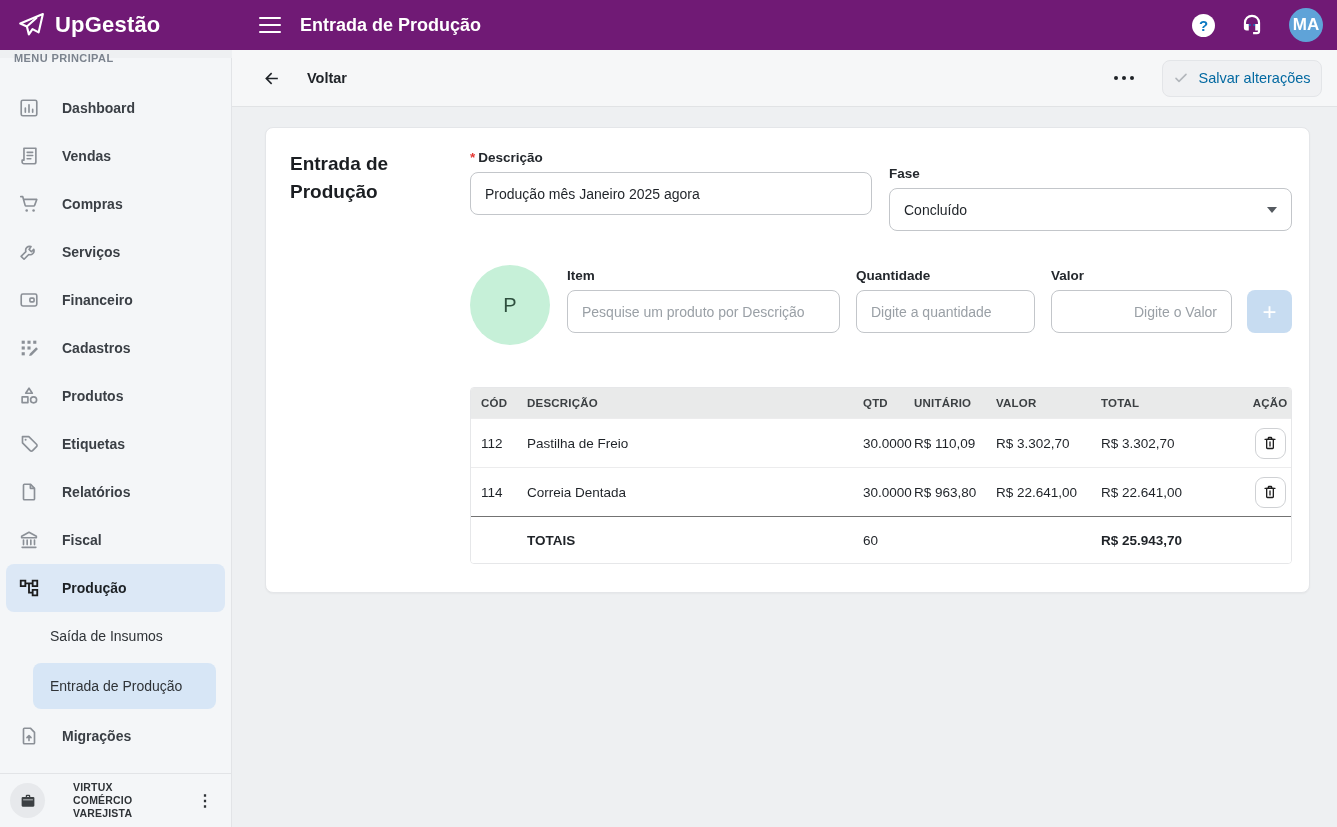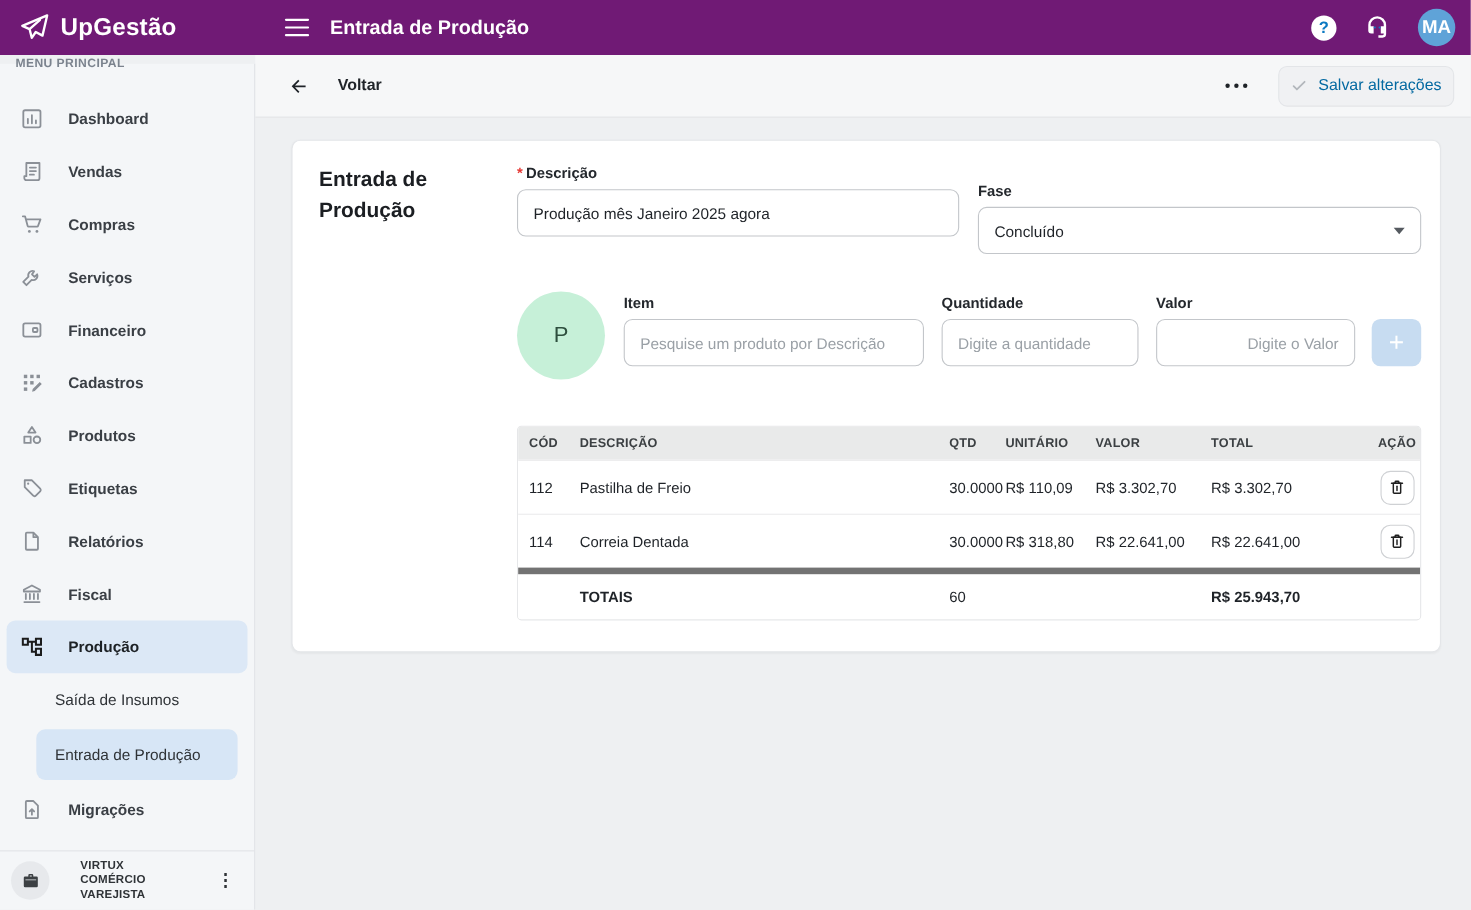--- a/index.html
+++ b/index.html
@@ -93,21 +93,21 @@
     font-size:24px; line-height:1; cursor:default; font-family:"Liberation Sans", sans-serif; }
 
   
   .items-table { margin-top:54px; border:1px solid #e6e7e9; border-radius:4px; overflow:hidden; }
   .t-row { display:grid; grid-template-columns:46px 336px 51px 82px 105px 148px 1fr;
     align-items:center; padding-left:10px; }
   .t-head { background:#e9eaea; height:30px; }
   .t-head .t-cell { font-size:11.5px; font-weight:bold; color:#3c4043; letter-spacing:.2px; }
   .t-body-row { height:49px; border-top:1px solid #ececed; background:#fff; }
   .t-cell { font-size:13.5px; color:#1f2328; white-space:nowrap; overflow:visible; }
-  .t-foot { height:47px; border-top:6px solid #737373; background:#fff; }
+  .t-foot { height:47px; border-top:1px solid #737373; background:#fff; }
   .bold { font-weight:bold; }
   .t-action { display:flex; justify-content:center; }
   .trash-btn { width:31px; height:31px; border:1px solid #cfd1d4; border-radius:9px; background:#fff;
     display:flex; align-items:center; justify-content:center; cursor:pointer; }
   .trash-btn svg { width:16px; height:16px; }
 </style>
 </head>
 <body>
 
 <div class="topbar">
@@ -355,21 +355,21 @@
                     <path d="M12 10.5v6"></path>
                   </svg>
               </button>
             </div>
           </div>
 
           <div class="t-row t-body-row">
             <div class="t-cell">114</div>
             <div class="t-cell">Correia Dentada</div>
             <div class="t-cell">30.0000</div>
-            <div class="t-cell">R$ 318,80</div>
+            <div class="t-cell">R$ 963,80</div>
             <div class="t-cell">R$ 22.641,00</div>
             <div class="t-cell">R$ 22.641,00</div>
             <div class="t-action">
               <button class="trash-btn">
                 <svg viewBox="0 0 24 24" fill="none" stroke="#1f1f1f" stroke-width="2" stroke-linecap="round" stroke-linejoin="round">
                     <path d="M4.5 6.5h15M9.5 6.5V4.8a1 1 0 0 1 1-1h3a1 1 0 0 1 1 1v1.7"></path>
                     <path d="M7 6.5h10V19a1.2 1.2 0 0 1-1.2 1.2H8.2A1.2 1.2 0 0 1 7 19V6.5z"></path>
                     <path d="M12 10.5v6"></path>
                   </svg>
               </button>

